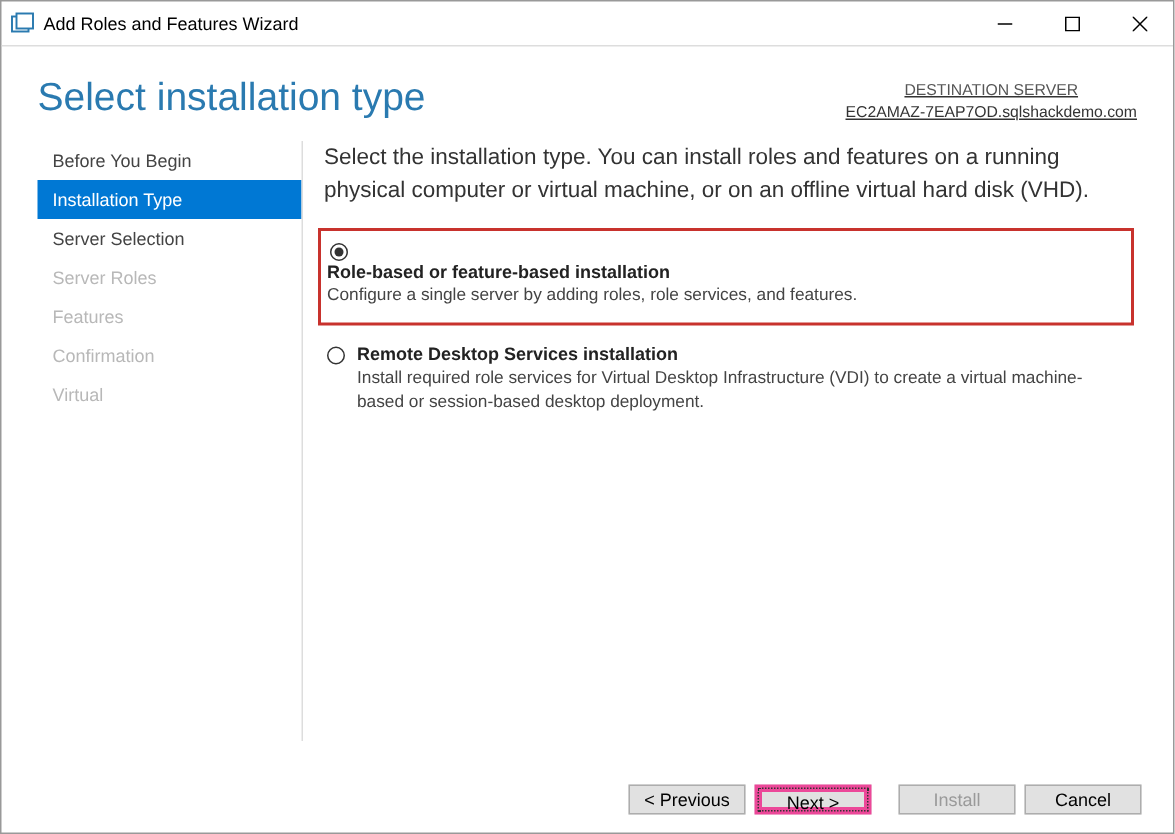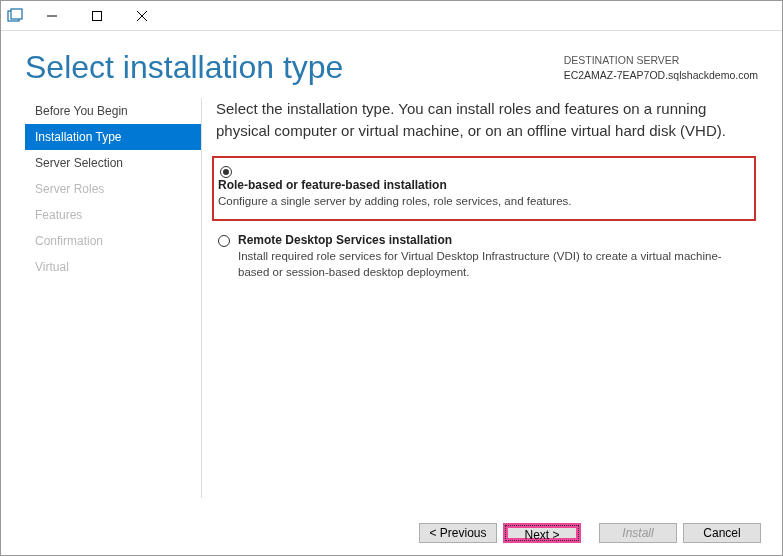--- a/index.html
+++ b/index.html
@@ -41,30 +41,31 @@
     color: #333;
     cursor: pointer;
   }
   .header-area {
     padding: 18px 24px 0 24px;
     display: flex;
     justify-content: space-between;
     align-items: flex-start;
   }
   .page-title {
-    font-size: 32px;
+    font-size: 26px;
     color: #2a7ab0;
     font-weight: 300;
   }
   .dest-block {
-    text-align: left;
+    text-align: center;
     font-size: 10.5px;
     color: #333;
     line-height: 1.4;
     padding-top: 4px;
+    text-decoration: underline;
   }
   .dest-label { color: #555; }
   .body-area {
     display: flex;
     padding: 12px 24px 0 24px;
     height: 412px;
     justify-content: center;
   }
   .sidebar {
     width: 176px;
@@ -151,39 +152,39 @@
     font-size: 12px;
     background: #e1e1e1;
     border: 1px solid #adadad;
     cursor: pointer;
     padding: 0 8px;
     color: #000;
   }
   .btn:disabled {
     color: #9a9a9a;
     cursor: default;
-    font-style: italic;
   }
   .btn.default {
     border: 5px solid #ec4899;
     outline: 1px dotted #333;
     outline-offset: -3px;
   }
   .btn-gap { width: 6px; }
 </style>
 </head>
 <body>
 
 <div class="titlebar">
   <span class="app-icon">
     <svg width="16" height="16" viewBox="0 0 16 16">
         <rect x="1" y="3" width="11" height="10" fill="none" stroke="#2a7ab0" stroke-width="1.3"></rect>
         <rect x="4" y="1" width="11" height="10" fill="#fff" stroke="#2a7ab0" stroke-width="1.3"></rect>
       </svg>
   </span>
+  <span class="title-text">Add Roles and Features Wizard</span>
   <div class="win-controls">
     <div class="win-btn">
         <svg width="10" height="10">
           <line x1="0" y1="5" x2="10" y2="5" stroke="#000" stroke-width="1"></line>
         </svg>
       </div>
     <div class="win-btn">
         <svg width="10" height="10">
           <rect x="0.5" y="0.5" width="9" height="9" fill="none" stroke="#000" stroke-width="1"></rect>
         </svg>

